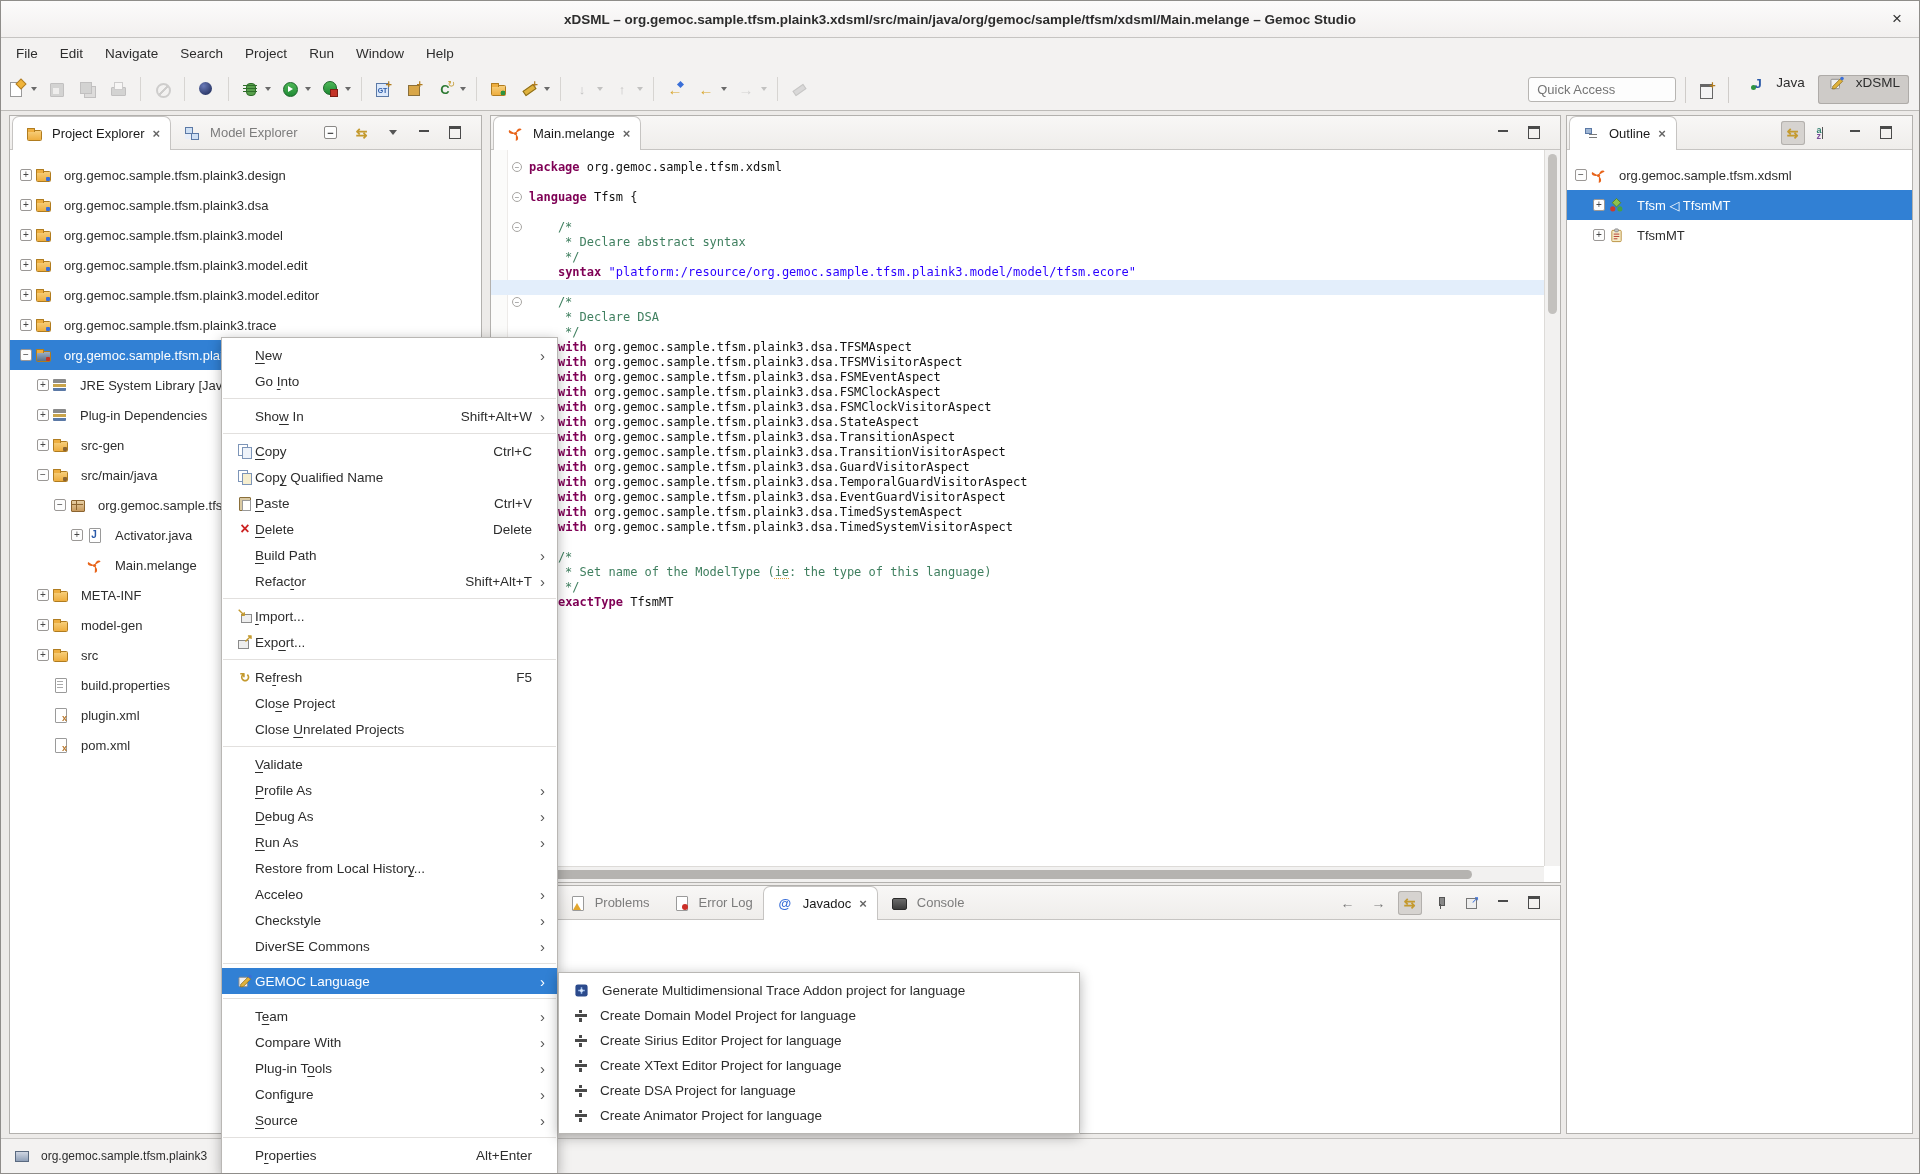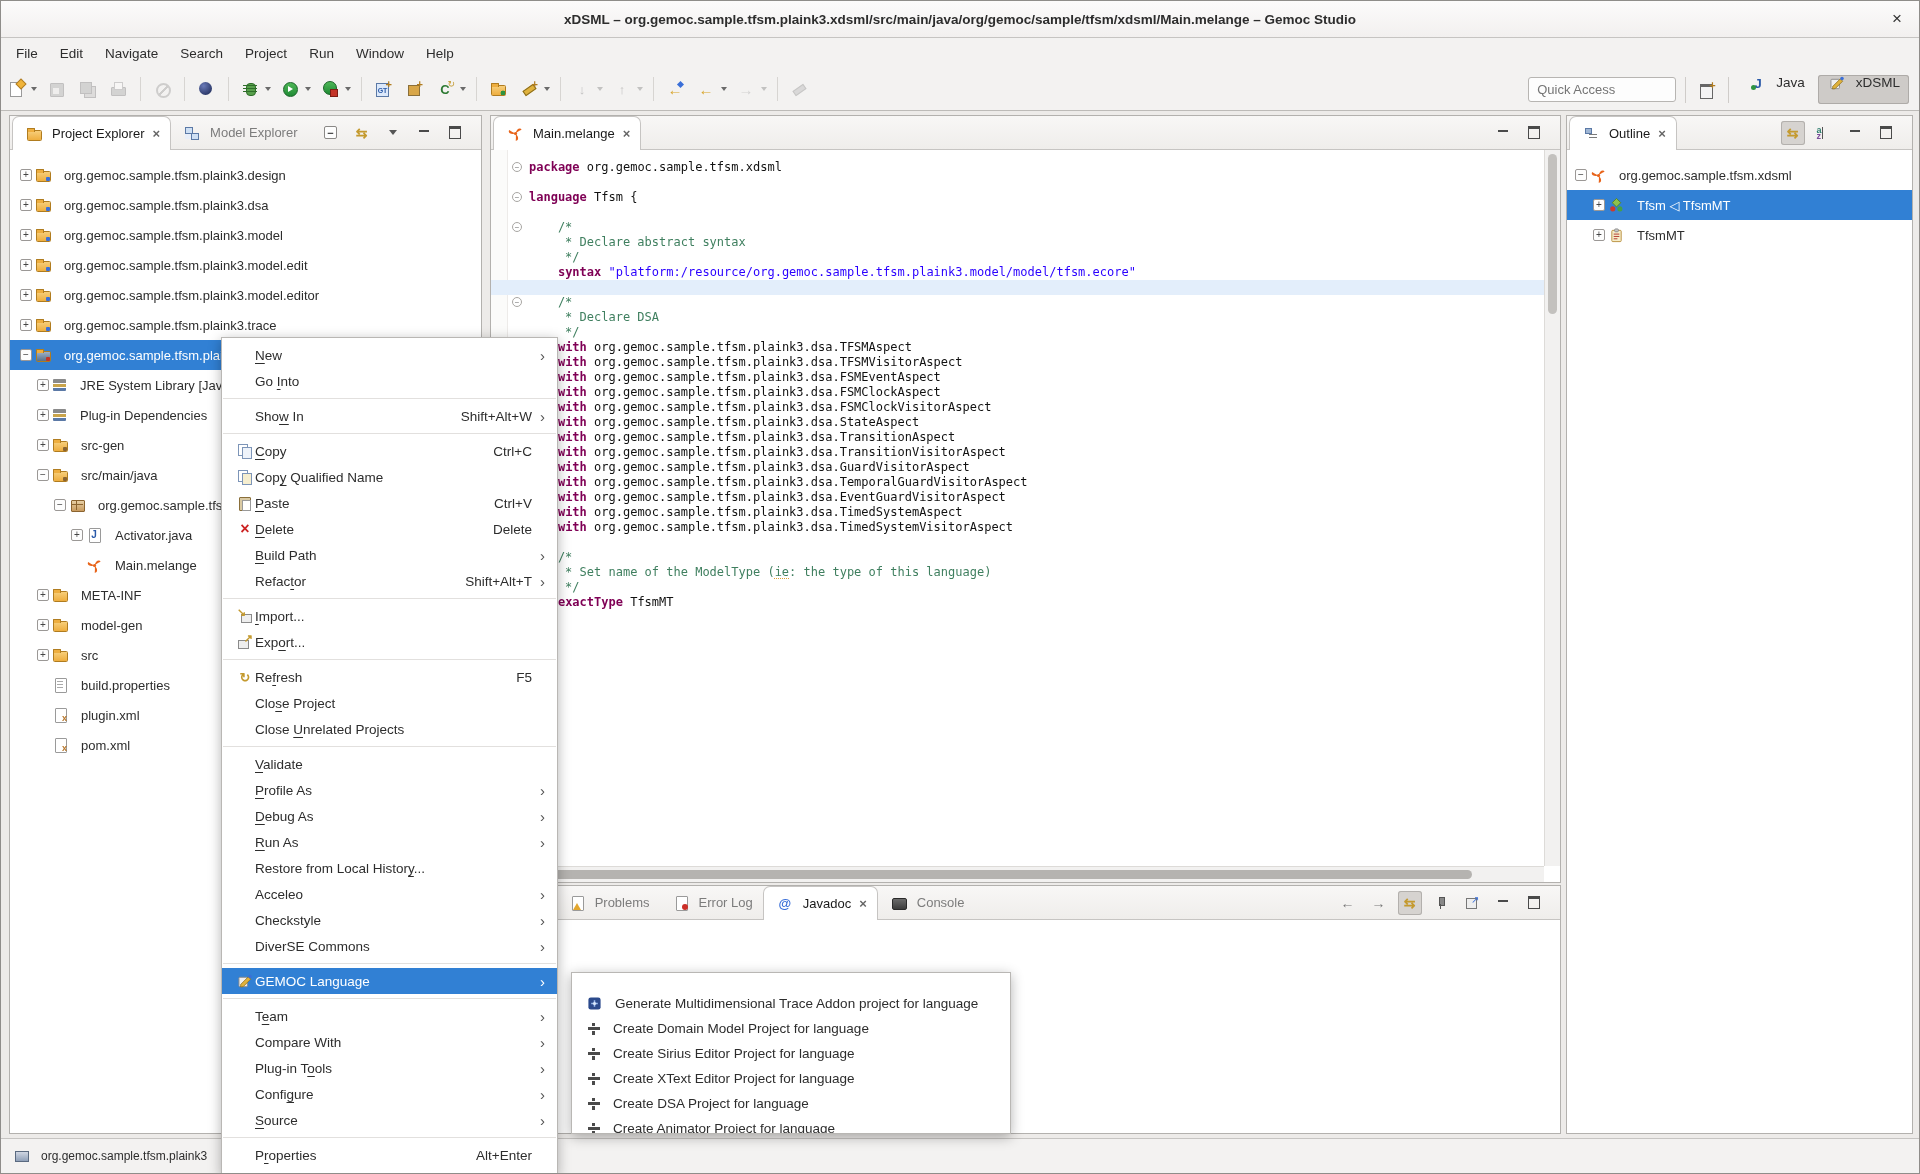--- a/index.html
+++ b/index.html
@@ -53,21 +53,21 @@
 .com{color:#3f7f5f}
 .sp{text-decoration:underline dotted #e0a030;text-underline-offset:2px}
 .pl{color:#111}
 .vsb{position:absolute;right:0;top:0;width:16px;bottom:16px;background:#f2f1f0;border-left:1px solid #dddbd8}
 .vsb .thumb{position:absolute;left:3px;right:3px;top:4px;height:160px;background:#c3c1be;border-radius:6px}
 .hsb{position:absolute;left:0;right:16px;bottom:0;height:16px;background:#f2f1f0;border-top:1px solid #dddbd8}
 .hsb .thumb{position:absolute;top:3px;bottom:3px;left:2px;width:93%;background:#b5b3b0;border-radius:6px}
 
 .menu{position:absolute;background:#fff;border:1px solid #b9b7b4;box-shadow:0 3px 12px rgba(0,0,0,.3);padding-top:4px;overflow:hidden}
 #ctx{left:220px;top:336px;width:337px;height:838px;z-index:40}
-#sub{left:570px;top:971px;width:440px;height:162px;z-index:45;padding-top:18px}
+#sub{left:557px;top:971px;width:522px;height:162px;z-index:45;padding-top:5px}
 .mi{height:26px;display:flex;align-items:center;padding:0 8px 0 12px;font-size:13.5px}
 .mic{width:19px;flex:none;display:flex;align-items:center}
 .mlab{flex:1;padding-left:2px}
 .mlab u{text-underline-offset:2.5px;text-decoration-thickness:1px}
 .macc{padding:0 8px 0 18px}
 .marr{width:9px;color:#555;font-size:15px;line-height:1}
 .mi.hl2{background:#3180d4;color:#fff}
 .mi.hl2 .marr{color:#fff}
 .msep{height:1px;background:#e2e0de;margin:4px 1px}
 .si{height:25px;display:flex;align-items:center;gap:9px;padding:0 11px;font-size:13.5px}

